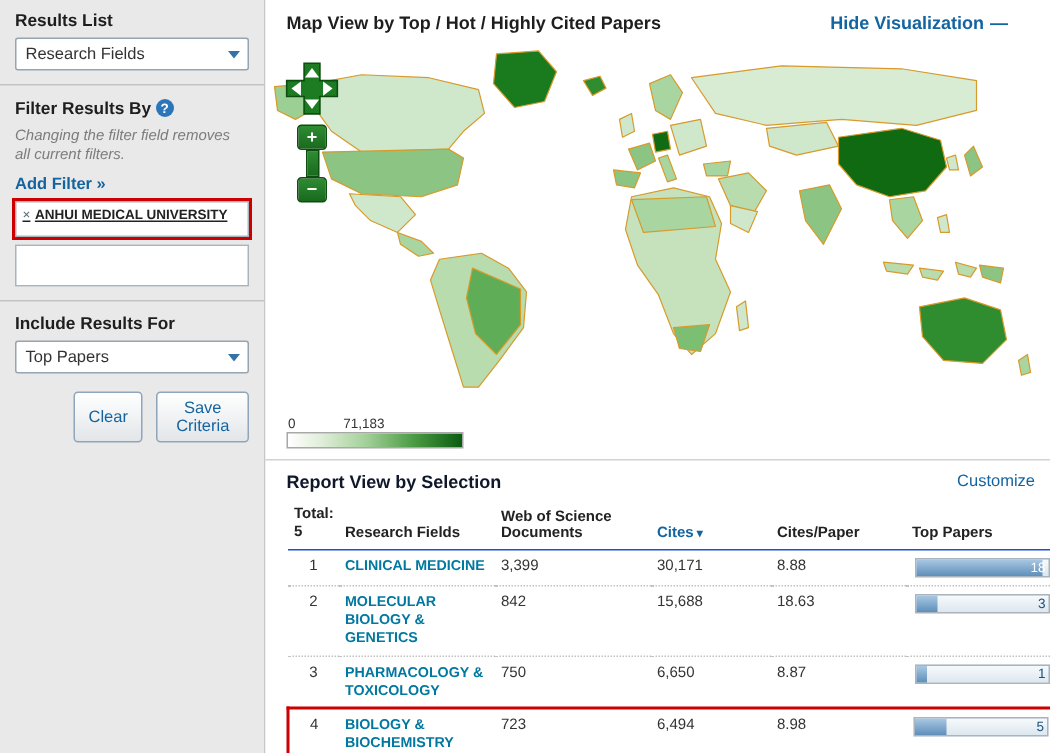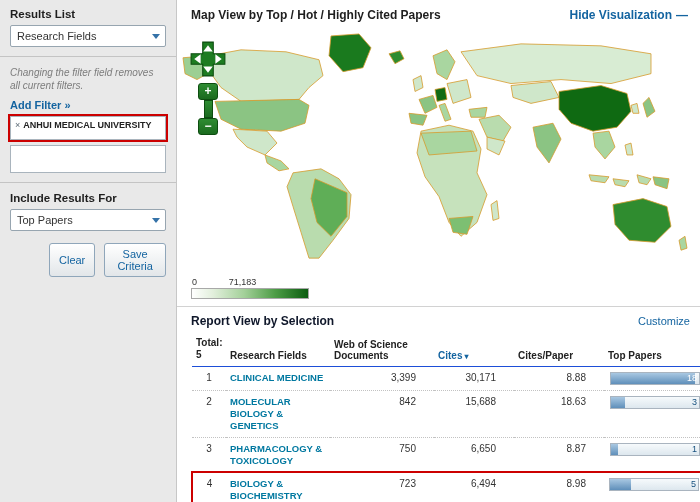--- a/index.html
+++ b/index.html
@@ -16,31 +16,31 @@
           white-space:nowrap;overflow:hidden;}
   .select .arr{position:absolute;right:5px;top:8px;width:0;height:0;
           border-left:4px solid transparent;border-right:4px solid transparent;border-top:5px solid #3572a8;}
   hr.divider{border:none;border-top:1px solid #c4c4c4;margin:9px -10px;}
   .help{display:inline-block;width:12px;height:12px;border-radius:50%;background:#2a76b9;color:#fff;
         font-size:9px;font-weight:bold;text-align:center;line-height:12px;margin-left:3px;vertical-align:1px;}
   .note{font-style:italic;color:#7c7c7c;font-size:10px;line-height:1.3;margin:2px 0 7px;}
   .add-filter{color:#1464a0;font-size:11px;font-weight:bold;text-decoration:none;display:inline-block;
         margin-bottom:5px;cursor:pointer;}
   .filter-box{background:#fff;border:1px solid #a9b4bd;padding:3px 4px;font-size:9px;font-weight:bold;
-        color:#222;min-height:24px;line-height:1.3;box-sizing:border-box;}
+        color:#222;min-height:24px;line-height:1.3;box-sizing:border-box;text-decoration:underline;}
   .annotated{outline:2px solid #cc0000;outline-offset:0;}
   .remove-x{color:#5c6b76;font-size:9px;margin-right:3px;font-weight:normal;cursor:pointer;}
   .filter-empty{background:#fff;border:1px solid #a9b4bd;height:26px;margin-top:5px;margin-bottom:6px;}
   .btn-row{display:flex;gap:9px;margin-top:12px;margin-left:39px;}
   button.wos{font-family:inherit;font-size:11px;color:#1464a0;background:linear-gradient(#ffffff,#e2e6e9);
         border:1px solid #8fa6ba;border-radius:3px;padding:4px 9px;cursor:pointer;}
 
   
   .main{flex:1;display:flex;flex-direction:column;background:#fff;min-width:0;}
-  .map-header{display:flex;justify-content:space-between;align-items:center;padding:8px 12px 4px 14px;}
+  .map-header{display:flex;justify-content:space-between;align-items:center;padding:8px 28px 4px 14px;}
   .map-title{font-size:12px;font-weight:bold;color:#1e1e1e;}
   .hide-link{font-size:12px;color:#1464a0;text-decoration:none;cursor:pointer;font-weight:bold;}
   .hide-link .dash{margin-left:4px;}
 
   .map-area{position:relative;height:246px;margin:2px 4px 0 4px;}
   svg.world{width:100%;height:100%;display:block;}
   .map-controls{position:absolute;left:8px;top:12px;display:flex;flex-direction:column;align-items:center;gap:5px;}
   .zoom-pill{display:flex;flex-direction:column;align-items:center;}
   .zoom-btn{width:18px;height:15px;background:linear-gradient(#2e8c32,#1a6a1e);color:#fff;font-size:12px;
         line-height:14px;text-align:center;border:1px solid #0d4d10;border-radius:3px;cursor:pointer;font-weight:bold;}
@@ -54,21 +54,21 @@
         background:linear-gradient(to right,#ffffff,#e2efdc 18%,#a3d099 45%,#4c9c45 72%,#0b5c10 100%);}
 
   .report{border-top:1px solid #d2d2d2;margin-top:7px;padding:7px 10px 0 14px;flex:1;}
   .report-header{display:flex;justify-content:space-between;align-items:center;}
   .report-title{font-size:12px;font-weight:bold;color:#0f172a;}
   .customize{font-size:11px;color:#1464a0;text-decoration:none;cursor:pointer;font-weight:normal;}
 
   table.report-table{border-collapse:collapse;width:100%;margin-top:7px;font-size:10px;color:#333;table-layout:fixed;}
   th{font-weight:bold;text-align:left;vertical-align:bottom;padding:2px 4px 5px;border-bottom:1px solid #1d4ed8;
      font-size:10px;color:#222;}
-  th.right,td.right{text-align:right;}
+  th.right,td.right{text-align:left;}
   th.cites-h{color:#1464a0;cursor:pointer;}
   .sort-icon{font-size:8px;color:#1464a0;margin-left:2px;}
   .total-wrap span{display:block;line-height:1.2;}
   td{padding:5px 4px;border-bottom:1px dotted #c2c2c2;vertical-align:top;}
   td.num{text-align:center;color:#333;}
   td.right{padding-right:18px;}
   a.field{color:#0078a0;font-weight:bold;font-size:9.5px;text-decoration:none;line-height:1.25;display:block;
      max-width:94px;cursor:pointer;}
   .bar{position:relative;width:88px;height:11px;border:1px solid #a9b4bf;margin-left:auto;
      background:linear-gradient(#f6fafc,#dde7ee);}
@@ -85,20 +85,23 @@
 
   <aside class="sidebar">
     <div class="panel-title">Results List</div>
     <div class="select">
       <span>Research Fields</span>
       <span class="arr"></span>
     </div>
 
     <hr class="divider">
 
+    <div class="panel-title">
+      <span>Filter Results By</span><span class="help">?</span>
+    </div>
     <div class="note">Changing the filter field removes all current filters.</div>
     <a class="add-filter">Add Filter »</a>
 
     <div class="filter-box annotated">
       <span class="remove-x">×</span><span>ANHUI MEDICAL UNIVERSITY</span>
     </div>
     <div class="filter-empty"></div>
 
     <hr class="divider">
 

